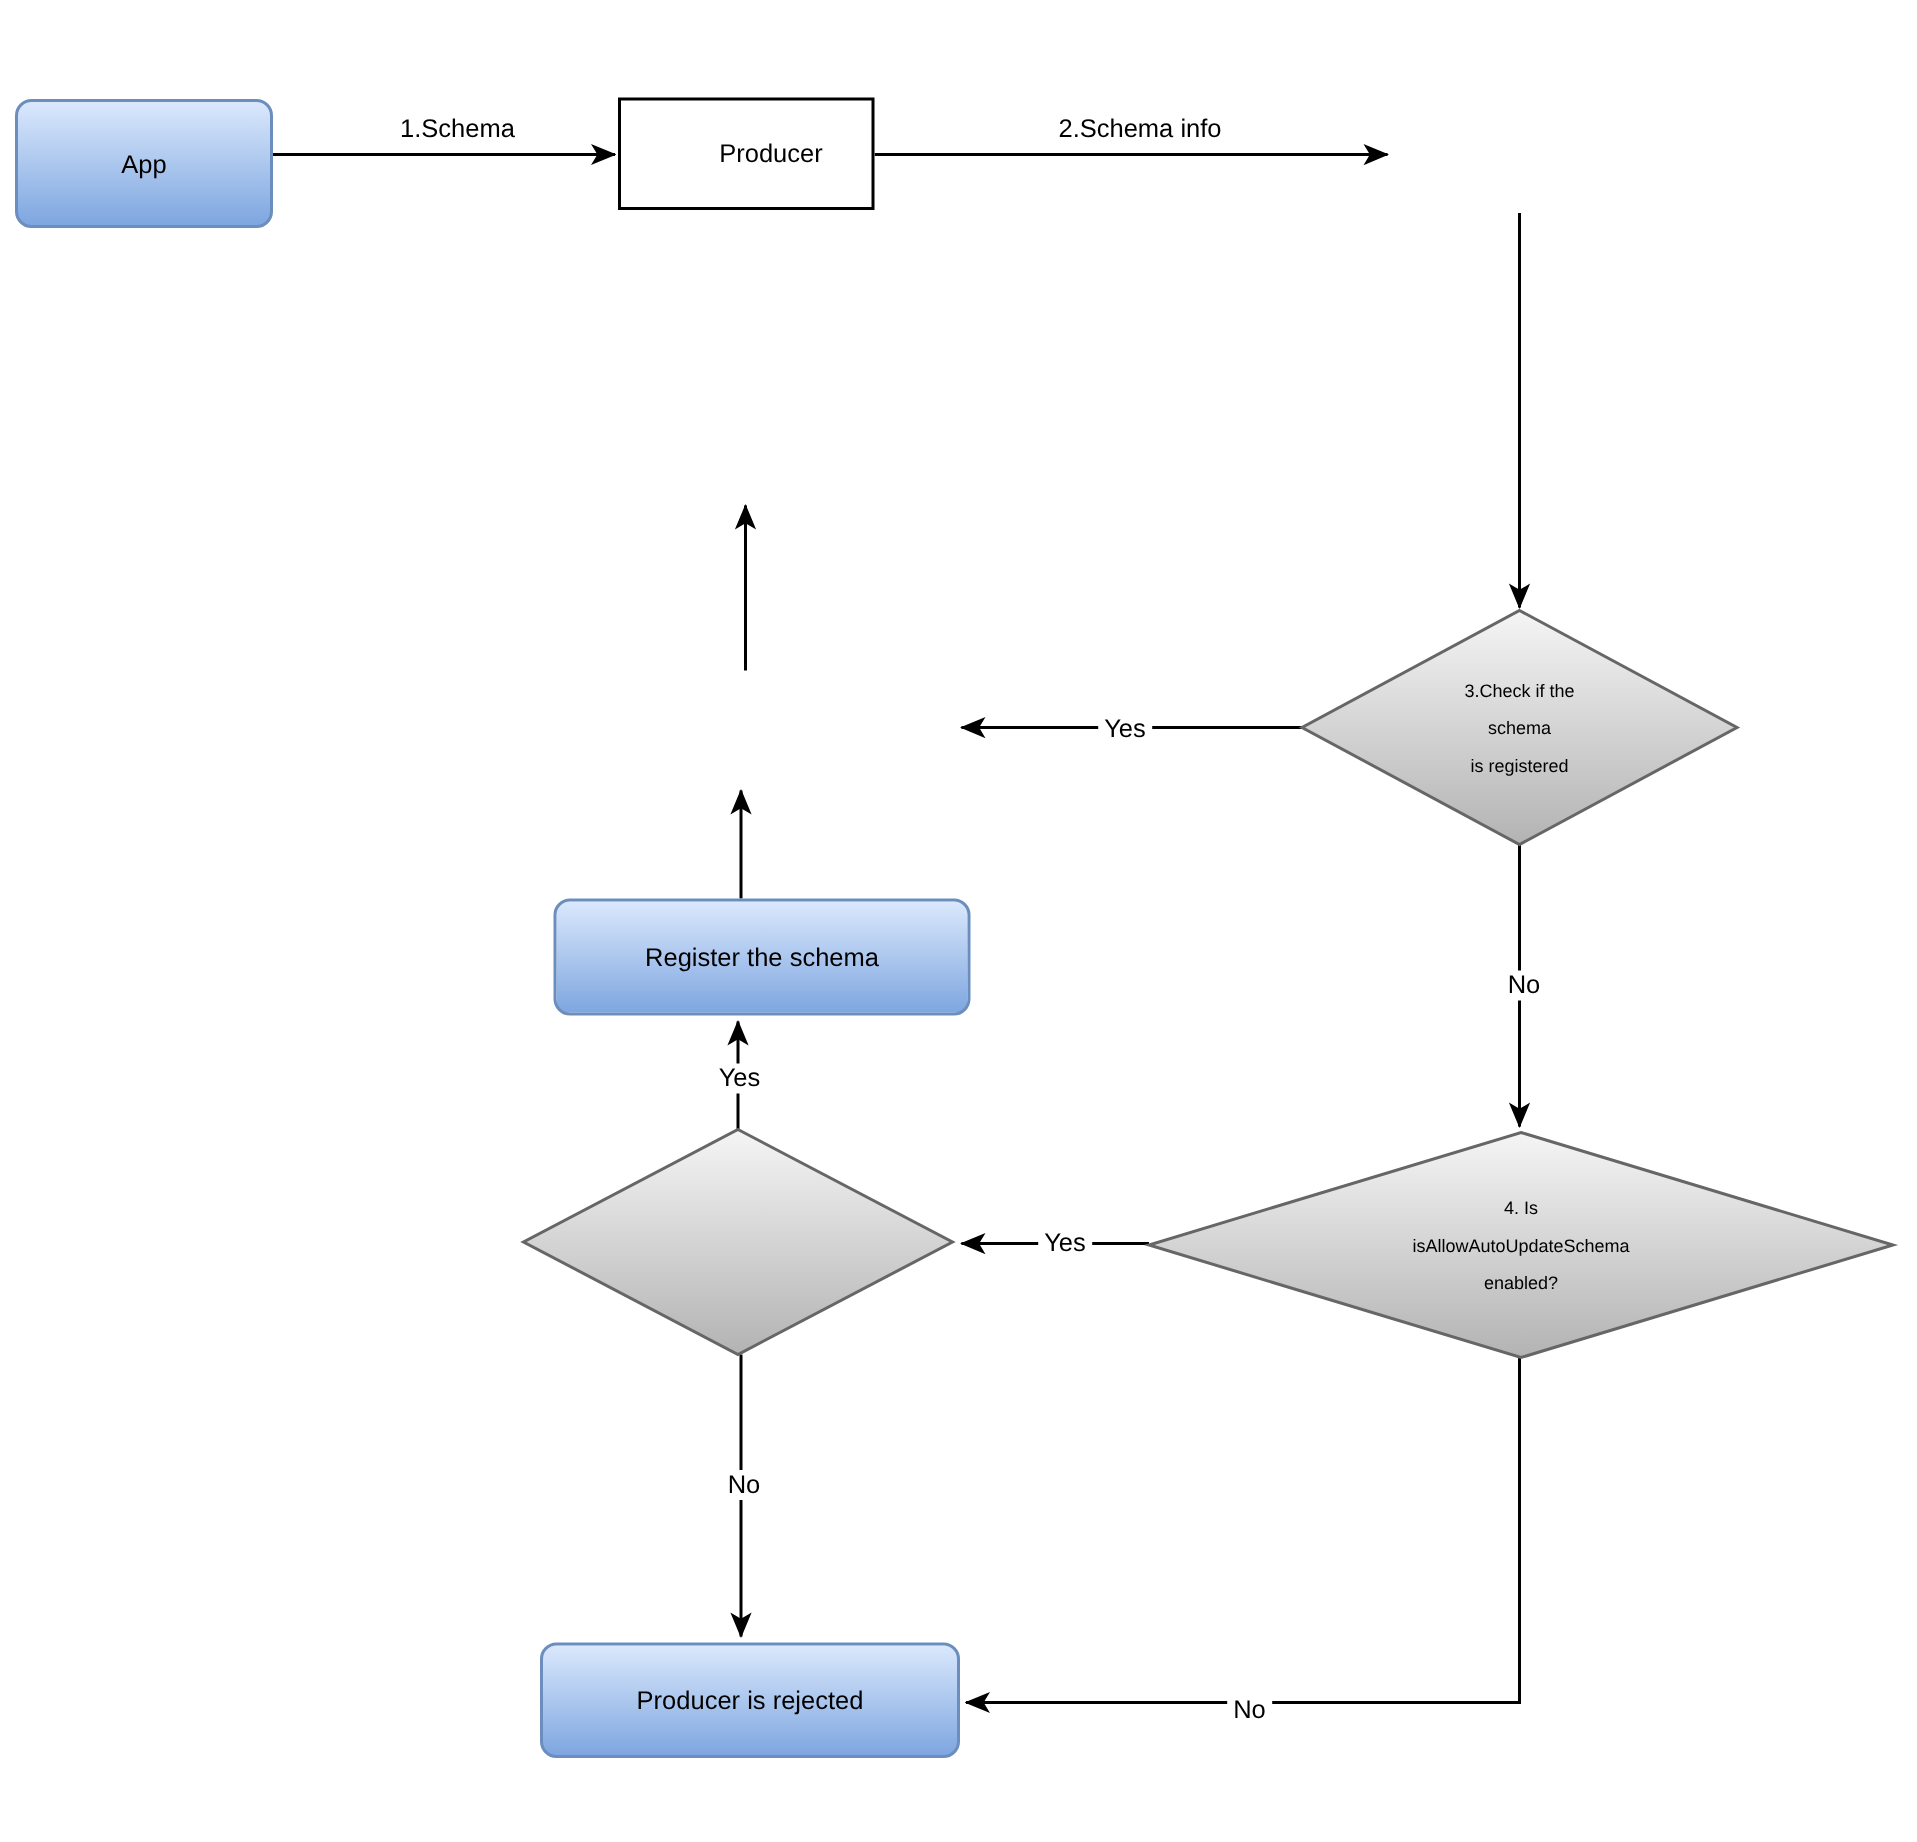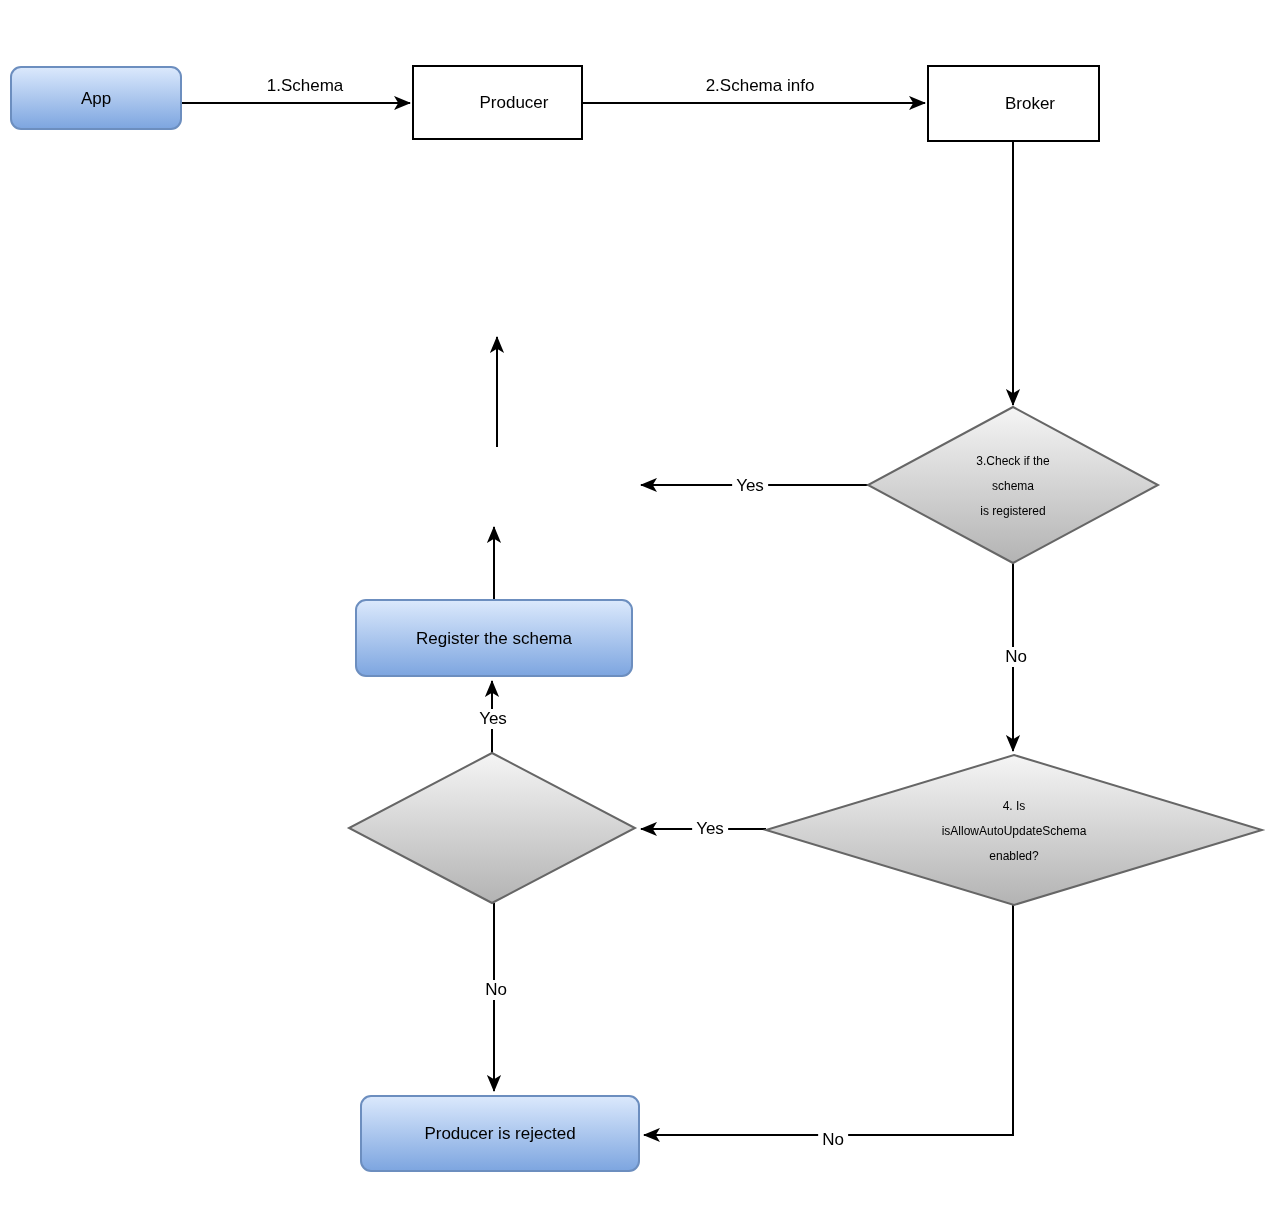--- a/index.html
+++ b/index.html
@@ -71,26 +71,26 @@
   .edge-label {
     position: absolute;
     transform: translate(-50%, -50%);
     background: var(--background, #ffffff);
     padding: 0 4px;
     font-size: 17px;
     line-height: 20px;
     white-space: nowrap;
   }
   
-  #node-app       { left: 10px;  top: 66px;   width: 172px; height: 64px; }
+  #node-app       { left: 10px;  top: 66px;   width: 172px; height: 86px; }
   #node-producer  { left: 412px; top: 65px;   width: 171px; height: 75px; }
   #node-broker    { left: 927px; top: 65px;   width: 173px; height: 77px; }
   #node-connected { left: 358px; top: 257px;  width: 279px; height: 76px; }
   #node-return    { left: 355px; top: 447px;  width: 278px; height: 76px; }
-  #node-register  { left: 355px; top: 599px;  width: 278px; height: 78px; }
+  #node-register  { left: 369px; top: 599px;  width: 278px; height: 78px; }
   #node-rejected  { left: 360px; top: 1095px; width: 280px; height: 77px; }
   
   #lbl-decision3 { left: 1013px; top: 486px; }
   #lbl-decision4 { left: 1014px; top: 831px; }
   #lbl-decision5 { left: 492px;  top: 829px; }
   
   #lbl-schema      { left: 305px;  top: 86px; }
   #lbl-schema-info { left: 760px;  top: 86px; }
   #lbl-d3-yes      { left: 750px;  top: 486px; }
   #lbl-d3-no       { left: 1016px; top: 657px; }
@@ -131,23 +131,20 @@
     <polygon class="diamond-shape" points="1014,755 1262,830 1014,905 766,830"></polygon>
     <polygon class="diamond-shape" points="492,753 635,828 492,903 349,828"></polygon>
   </svg>
 
   <div class="node blue" id="node-app">
     <span>App</span>
   </div>
   <div class="node plain" id="node-producer">
     <span>Producer</span>
   </div>
-  <div class="node plain" id="node-broker">
-    <span>Broker</span>
-  </div>
   <div class="node blue" id="node-register">
     <span>Register the schema</span>
   </div>
   <div class="node blue" id="node-rejected">
     <span>Producer is rejected</span>
   </div>
 
   <div class="diamond-label" id="lbl-decision3">3.Check if the
 schema
 is registered</div>

